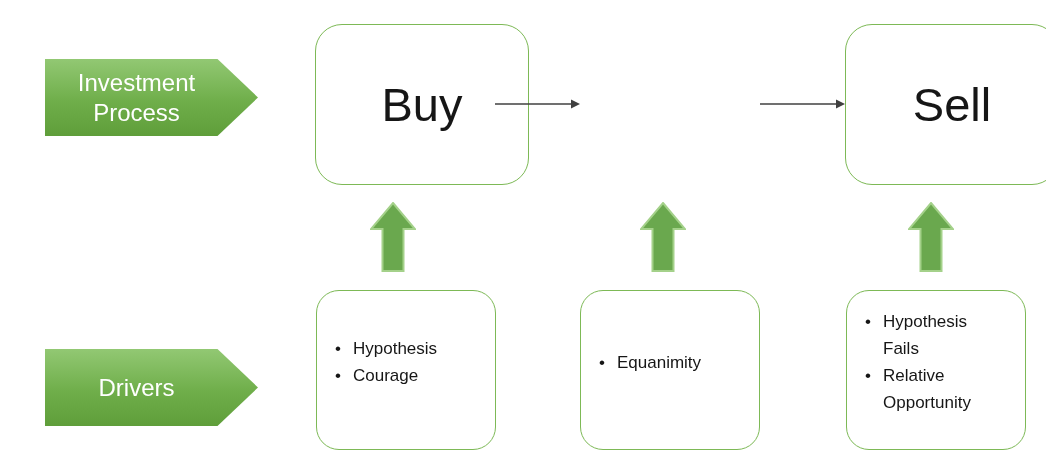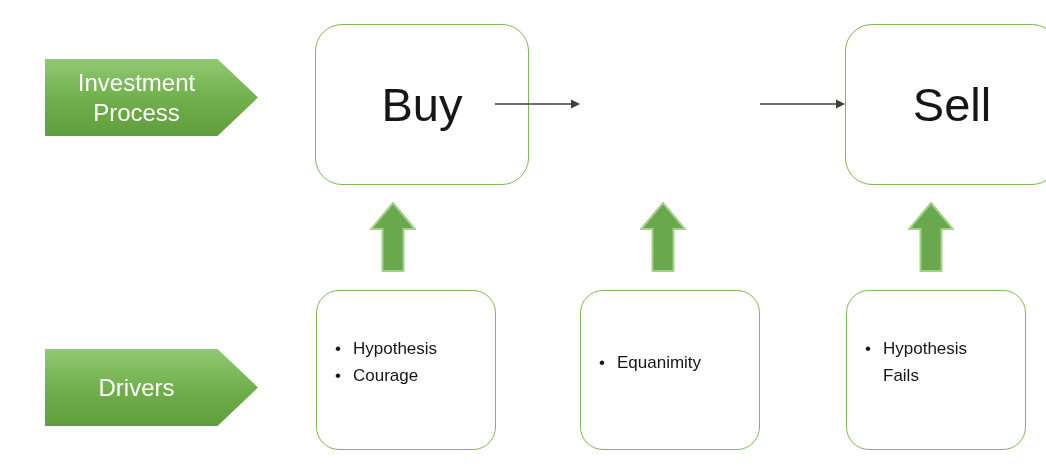--- a/index.html
+++ b/index.html
@@ -119,16 +119,17 @@
     </ul>
   </div>
   <div class="driver-box" id="drv-hold">
     <ul class="bullet-list">
       <li>Equanimity</li>
     </ul>
   </div>
   <div class="driver-box" id="drv-sell">
     <ul class="bullet-list">
       <li>Hypothesis Fails</li>
+      <li>Relative Opportunity</li>
     </ul>
   </div>
 
 </div>
 
 </body></html>

